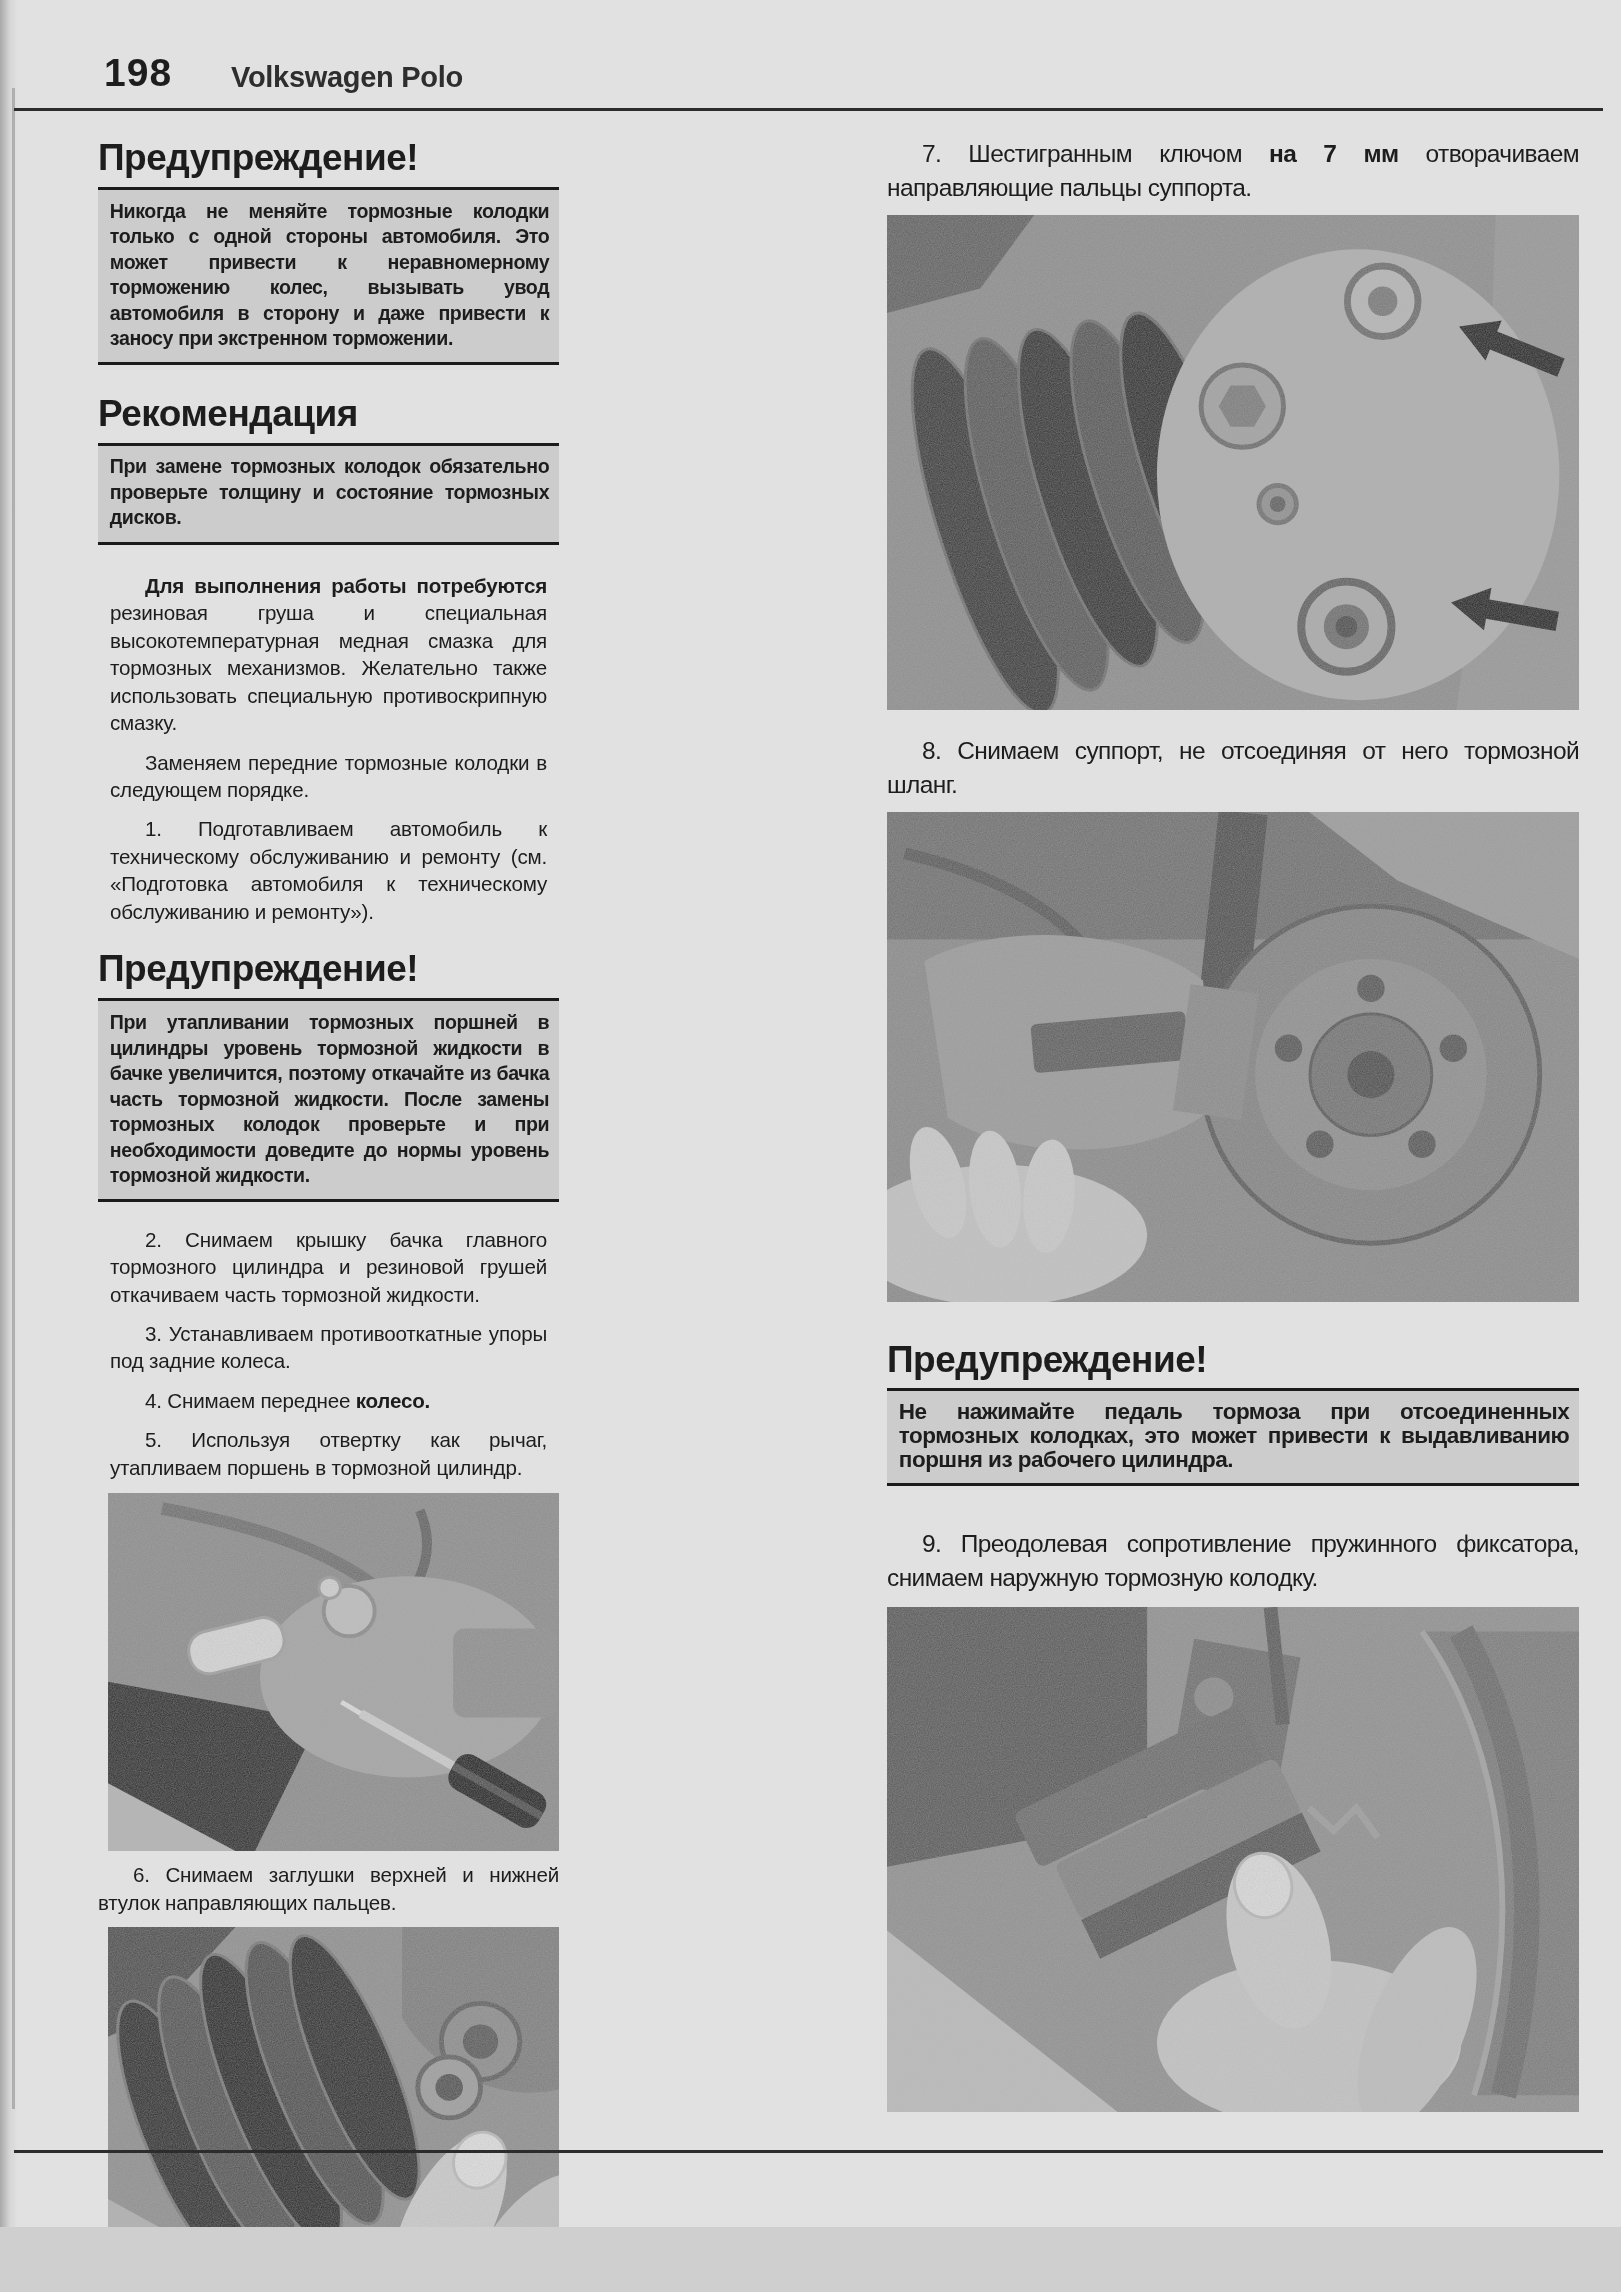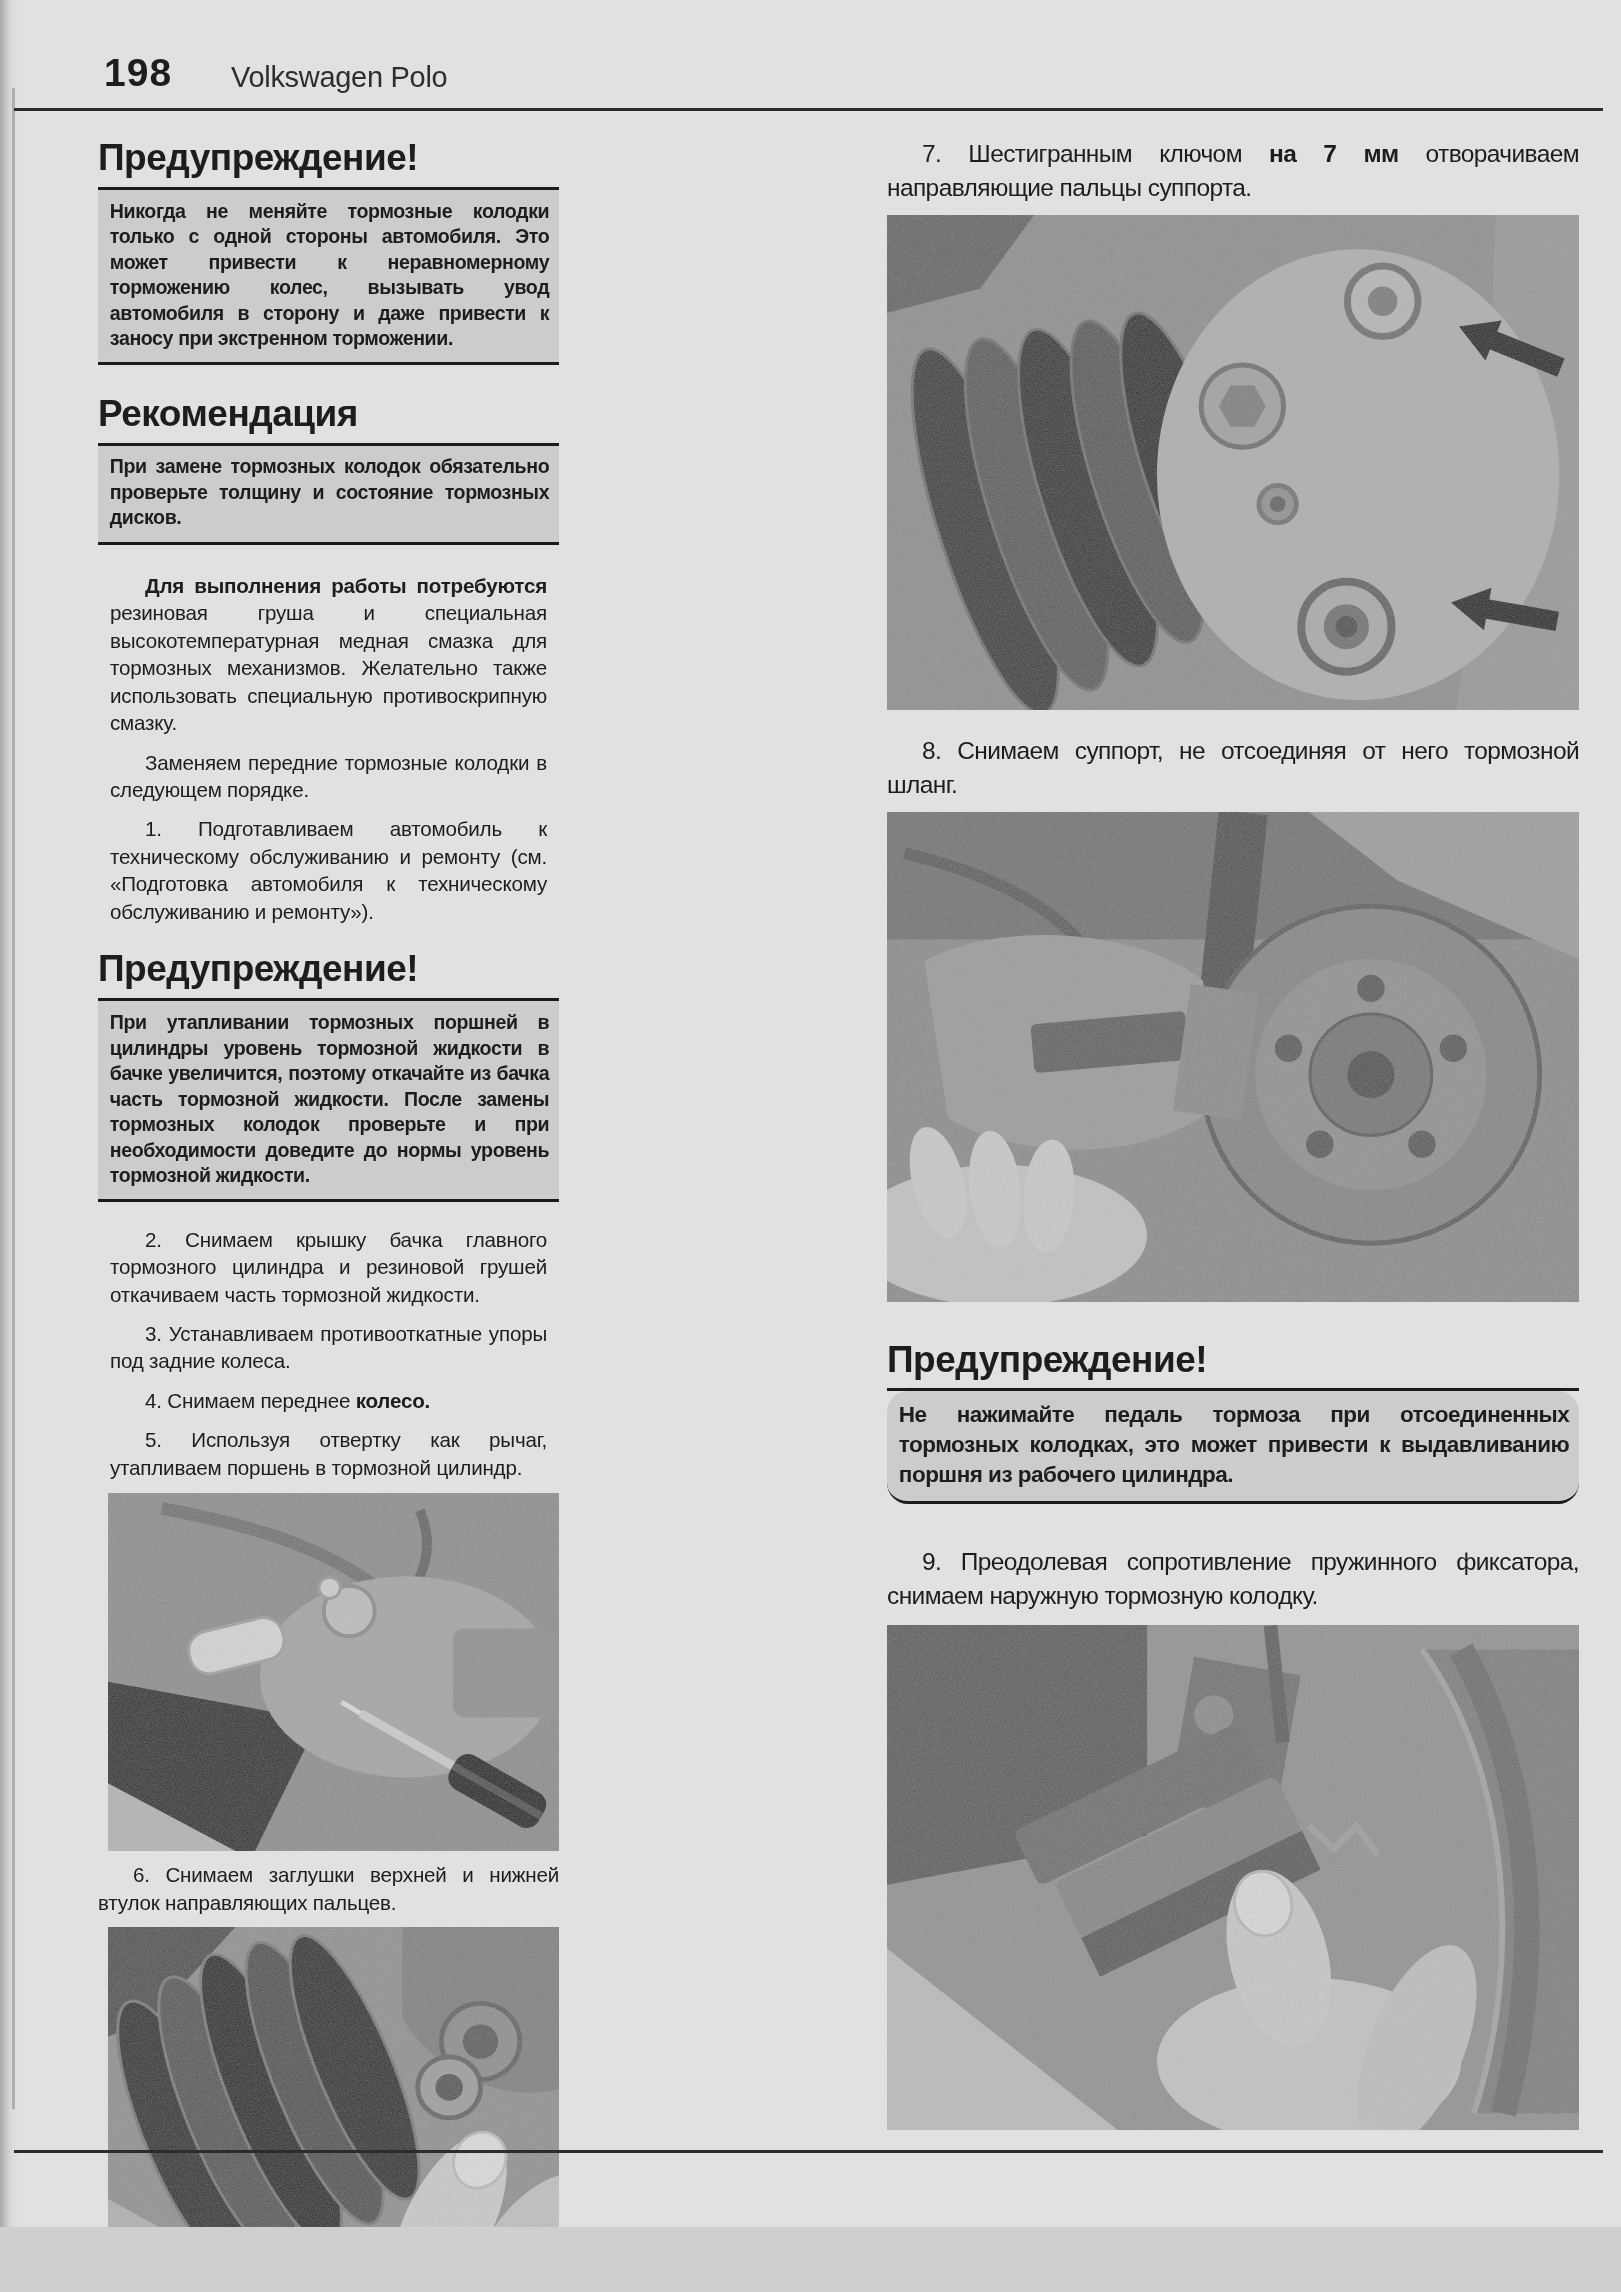--- a/index.html
+++ b/index.html
@@ -3,33 +3,33 @@
 <meta charset="utf-8">
 <style>
   html,body{margin:0;padding:0;background:#cfcfcf;}
   .page{position:relative;width:1621px;height:2227px;background:#e1e1e1;overflow:hidden;
         font-family:"Liberation Sans",sans-serif;color:#1d1d1d;}
   .spine{position:absolute;left:0;top:0;width:17.6px;height:100%;
          background:linear-gradient(to right,#a8a8a8,#d6d6d6 55%,#e1e1e1);}
   .spine-line{position:absolute;left:11.8px;top:88px;bottom:118px;width:2.9px;background:#8b8b8b;opacity:.55;}
 
   .hdr-num{position:absolute;left:104px;top:51px;font-size:39px;font-weight:bold;letter-spacing:1px;}
-  .hdr-brand{position:absolute;left:231px;top:61px;font-size:29px;font-weight:normal;color:#2e2e2e;letter-spacing:-0.3px;}
+  .hdr-brand{position:absolute;left:231px;top:61px;font-size:29px;font-weight:bold;color:#2e2e2e;letter-spacing:-0.3px;}
   .hdr-rule{position:absolute;left:13.7px;right:17.6px;top:108px;height:2.9px;background:#2c2c2c;}
   .bottom-rule{position:absolute;left:13.7px;right:17.6px;top:2150px;height:2.9px;background:#2c2c2c;}
 
   .col{position:absolute;}
   .col-left{left:98px;top:137px;width:461px;}
   .col-right{left:887px;top:137px;width:692px;}
 
   h2.warn-head{margin:0;font-size:37px;font-weight:bold;letter-spacing:-0.5px;
                padding-bottom:7.8px;border-bottom:3.9px solid #1b1b1b;}
   .box-body{background:#cccccc;border-bottom:3.9px solid #1b1b1b;padding:8.8px 9.8px 10.8px 11.8px;
             font-weight:bold;font-size:19.6px;line-height:25.5px;text-align:justify;letter-spacing:-0.4px;}
-  .box-body-r{font-size:22.5px;line-height:30px;letter-spacing:-0.5px;border-radius:21px;}
+  .box-body-r{font-size:22.5px;line-height:24px;letter-spacing:-0.5px;}
 
   p.para{margin:12px;font-size:20.6px;line-height:27.4px;text-align:justify;text-indent:35px;letter-spacing:-0.2px;}
   p.caption-l{margin:9.8px 0;font-size:20.6px;line-height:28px;text-align:justify;text-indent:35px;letter-spacing:-0.2px;}
   p.caption-r{margin:0;font-size:24.5px;line-height:34px;text-align:justify;text-indent:35px;letter-spacing:-0.6px;}
 
   figure{margin:0;}
   figure svg{display:block;width:100%;height:100%;}
   .ph-left{width:451px;margin-left:9.8px;}
   .ph-A{height:495px;}
   .ph-B{height:490px;}

